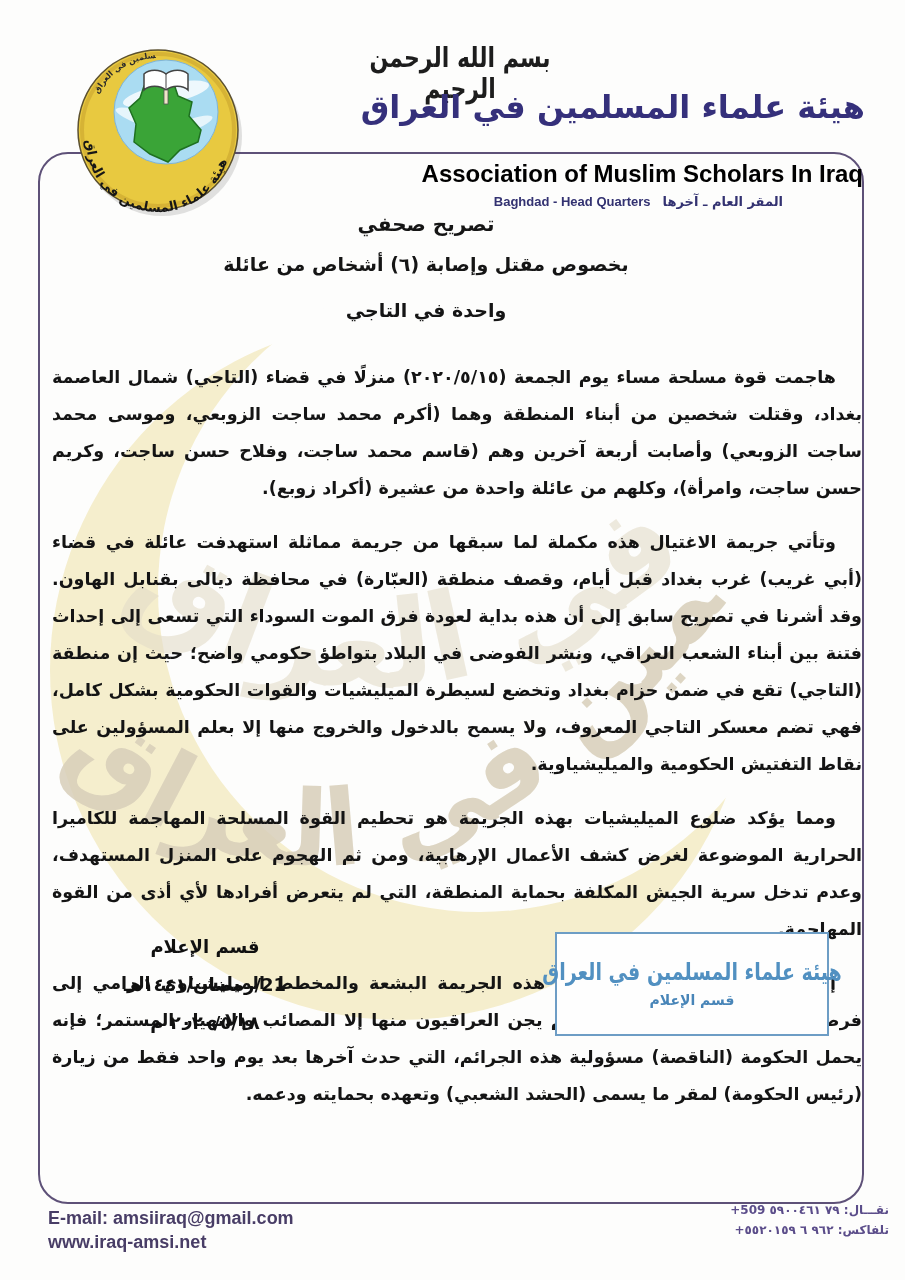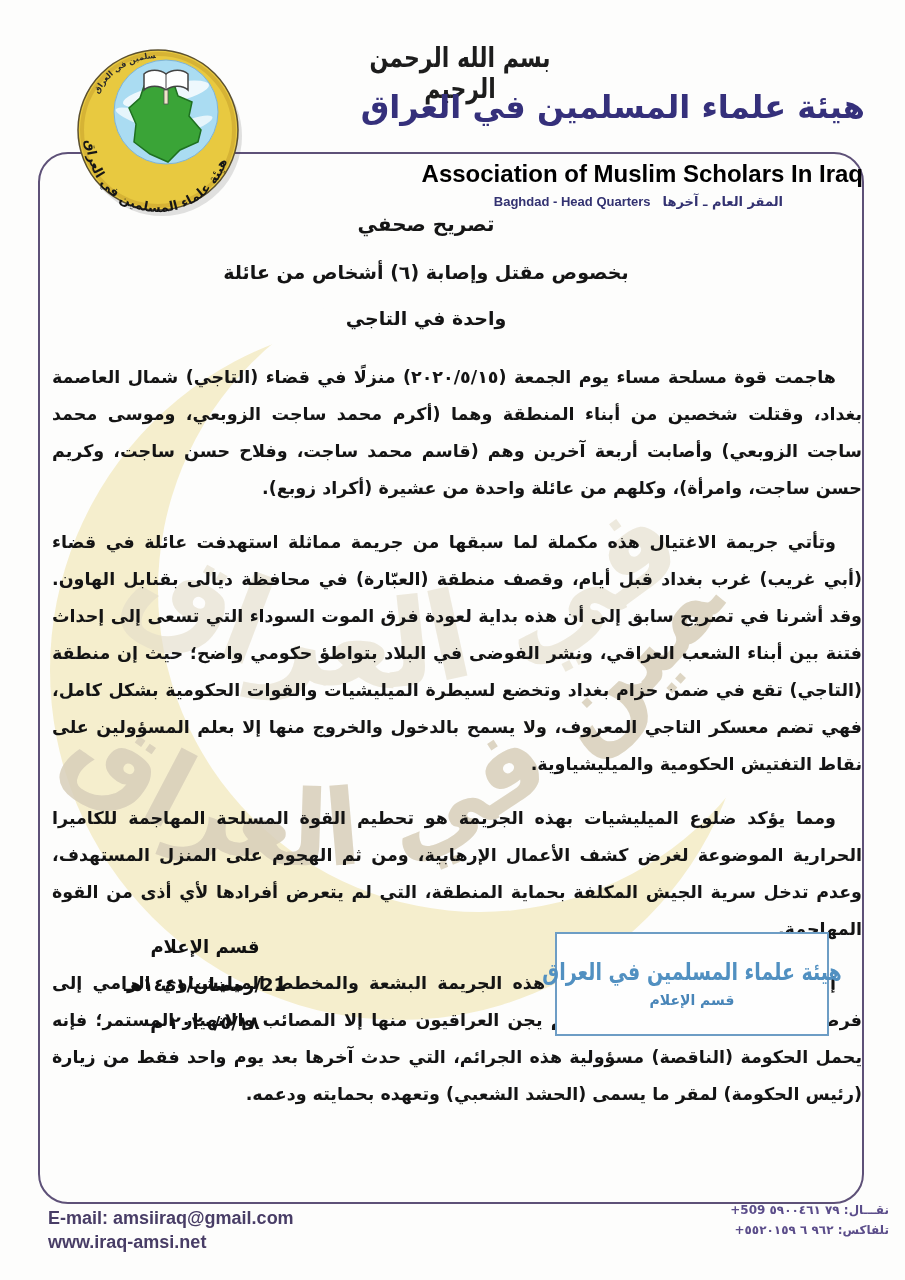--- a/index.html
+++ b/index.html
@@ -22,21 +22,21 @@
     color:#35307b;direction:rtl;z-index:2;letter-spacing:-1px;}
   .org-en{position:absolute;right:42px;top:160px;font-size:24px;font-weight:bold;
     color:#000000;font-family:"Liberation Sans",sans-serif;z-index:2;}
   .hq-line{position:absolute;right:122px;top:194px;direction:rtl;display:flex;gap:12px;
     align-items:center;font-size:13px;font-weight:bold;color:#333271;z-index:2;}
   .hq-line .en{font-family:"Liberation Sans",sans-serif;direction:ltr;}
 
   
   .title-block{position:absolute;left:13px;top:212px;width:826px;text-align:center;
     direction:rtl;font-weight:bold;color:#151515;z-index:2;}
-  .title-main{font-size:20px;margin:0 0 25px 0;}
+  .title-main{font-size:20px;margin:0 0 17px 0;}
   .title-sub1{font-size:19px;margin:0 0 24px 0;}
   .title-sub2{font-size:19px;margin:16px;}
 
   
   .body-text{position:absolute;left:52px;right:43px;top:351px;direction:rtl;
     text-align:justify;font-size:17.5px;line-height:37px;font-weight:bold;color:#141414;z-index:2;}
   .body-text p{margin:8px 0 17px 0;text-indent:26px;}
 
   
   .signature{position:absolute;left:95px;top:936px;width:220px;text-align:center;

